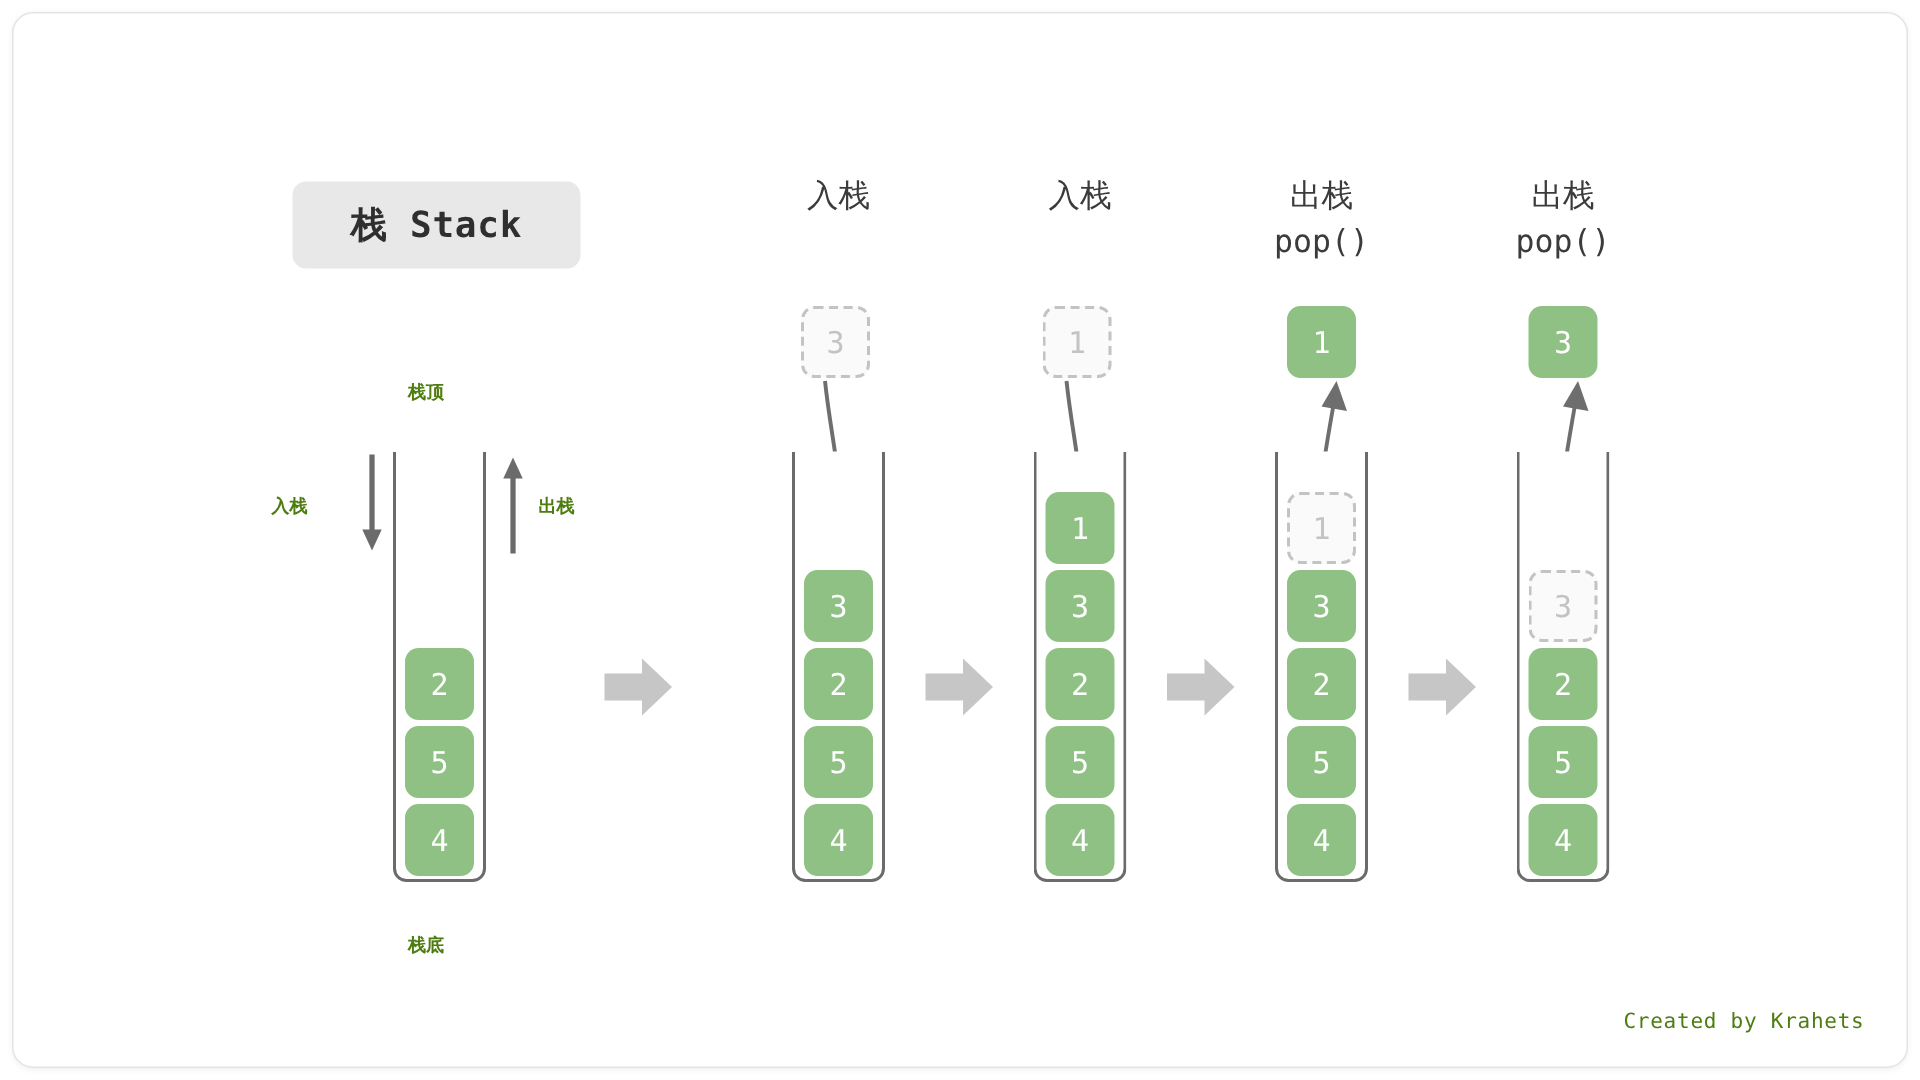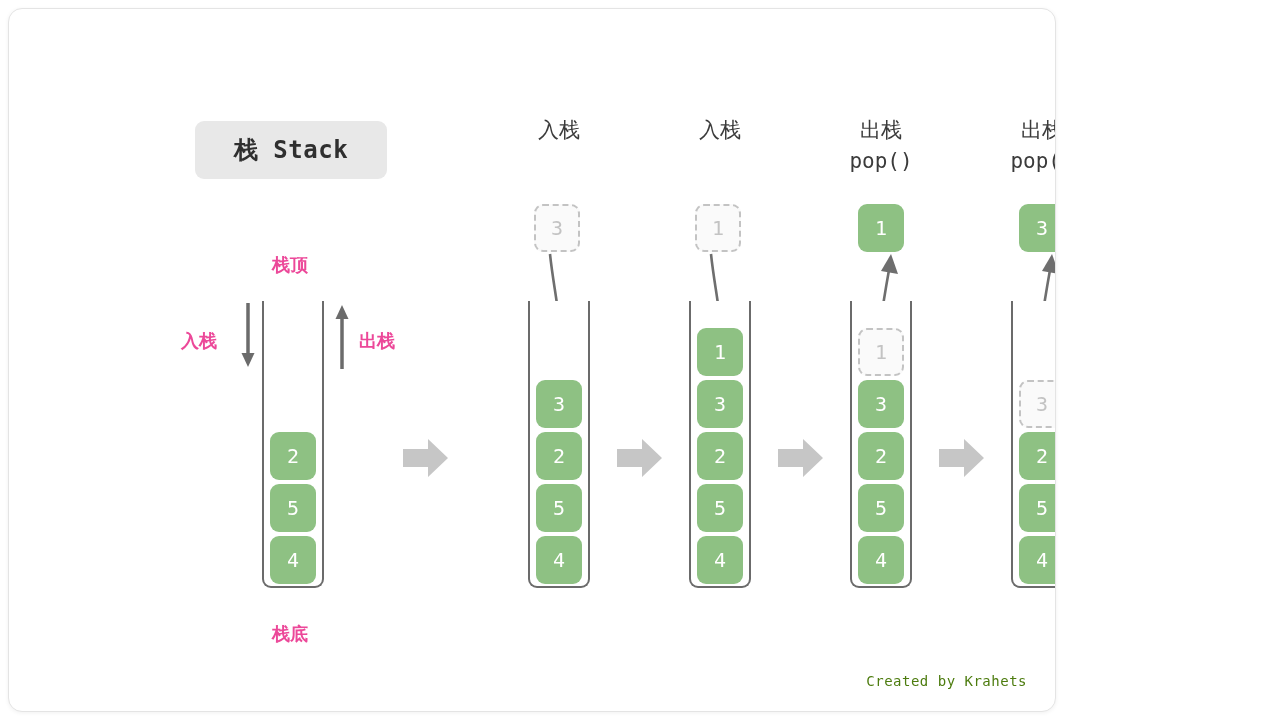--- a/index.html
+++ b/index.html
@@ -9,21 +9,21 @@
     height: 720px;
     background: #ffffff;
     font-family: "Liberation Sans", "DejaVu Sans", sans-serif;
     overflow: hidden;
   }
 
   #card {
     position: absolute;
     left: 8px;
     top: 8px;
-    width: 1048px;
+    width: 1264px;
     height: 704px;
     background: #ffffff;
     border: 1px solid #e4e4e4;
     border-radius: 14px;
     box-shadow: 0 1px 4px rgba(0,0,0,0.06);
     overflow: hidden;
   }
 
   .abs { position: absolute; }
 
@@ -97,23 +97,23 @@
     color: #ffffff;
   }
   .cell.ghost {
     background: #fafafa;
     border: 2px dashed #c3c3c3;
     color: #c3c3c3;
   }
 
   
   .edge-label {
-    font-size: 18px;
+    font-size: 12px;
     font-weight: bold;
-    color: #ec4899;
+    color: #4d7c0f;
     font-family: Liberation Serif, serif;
     white-space: nowrap;
   }
 
   
   #footer {
     right: 28px;
     bottom: 22px;
     font-family: "DejaVu Sans Mono", "Liberation Mono", monospace;
     font-size: 14px;

